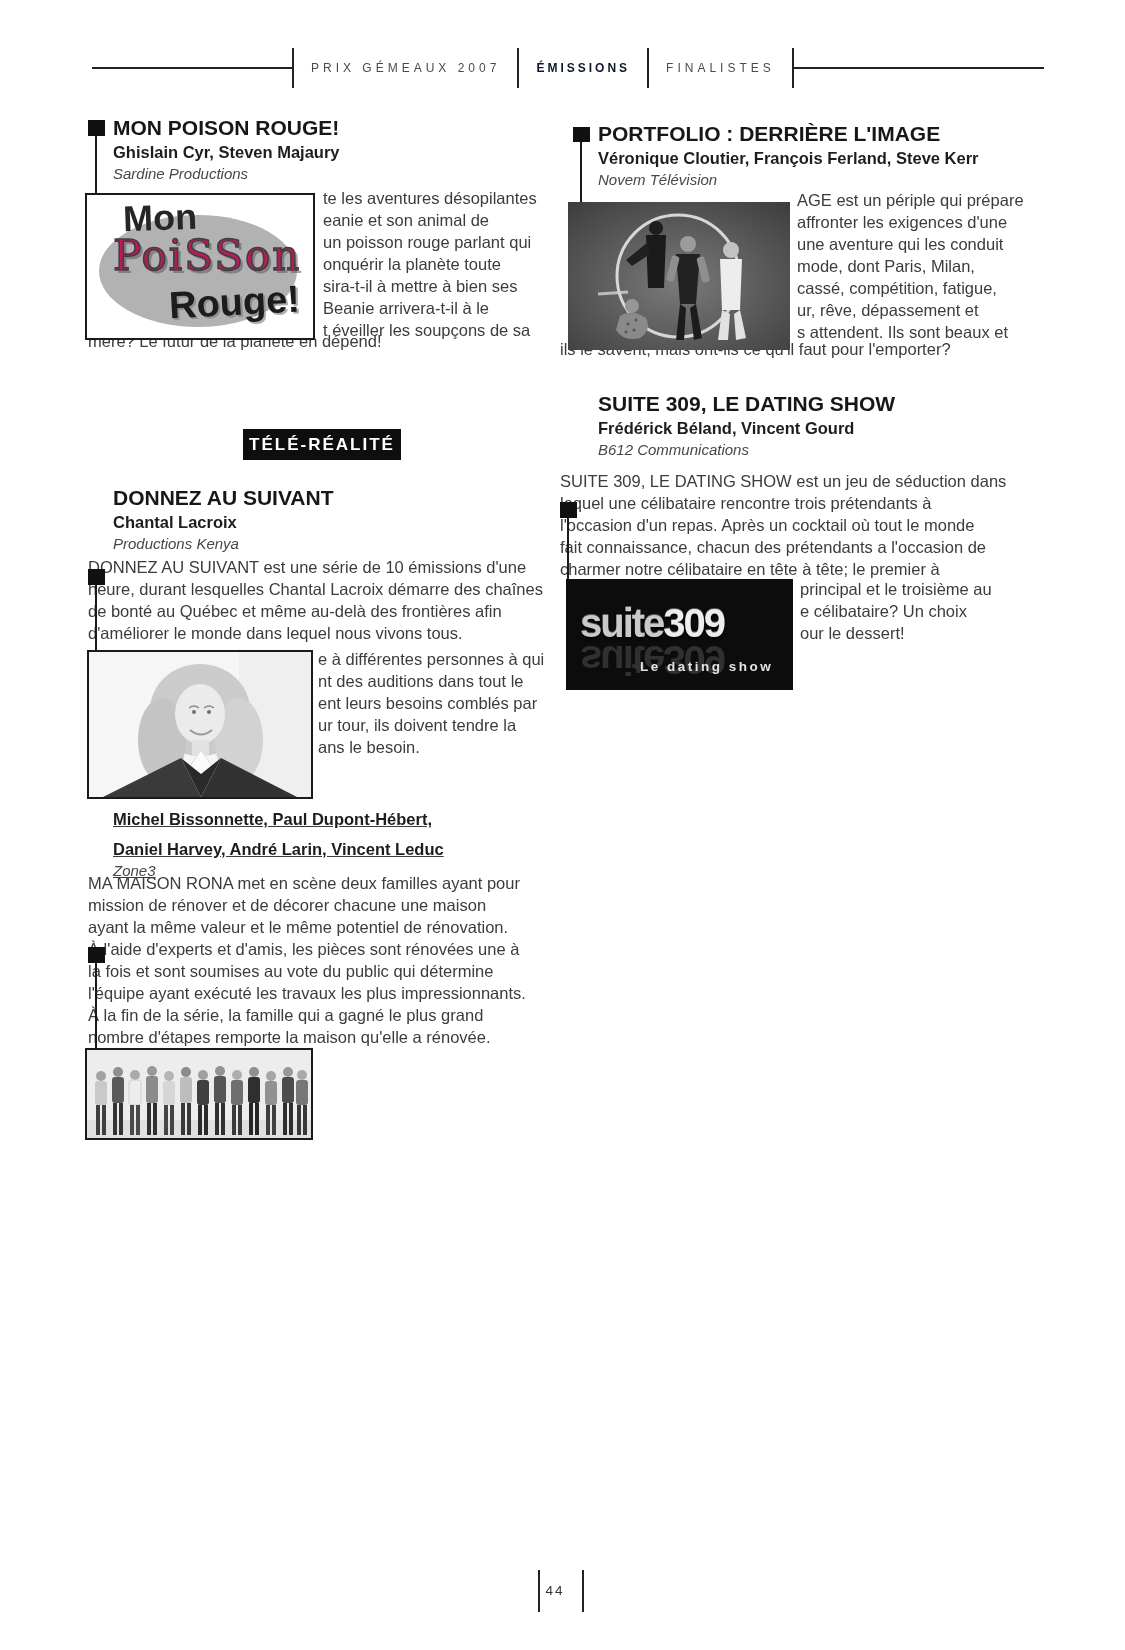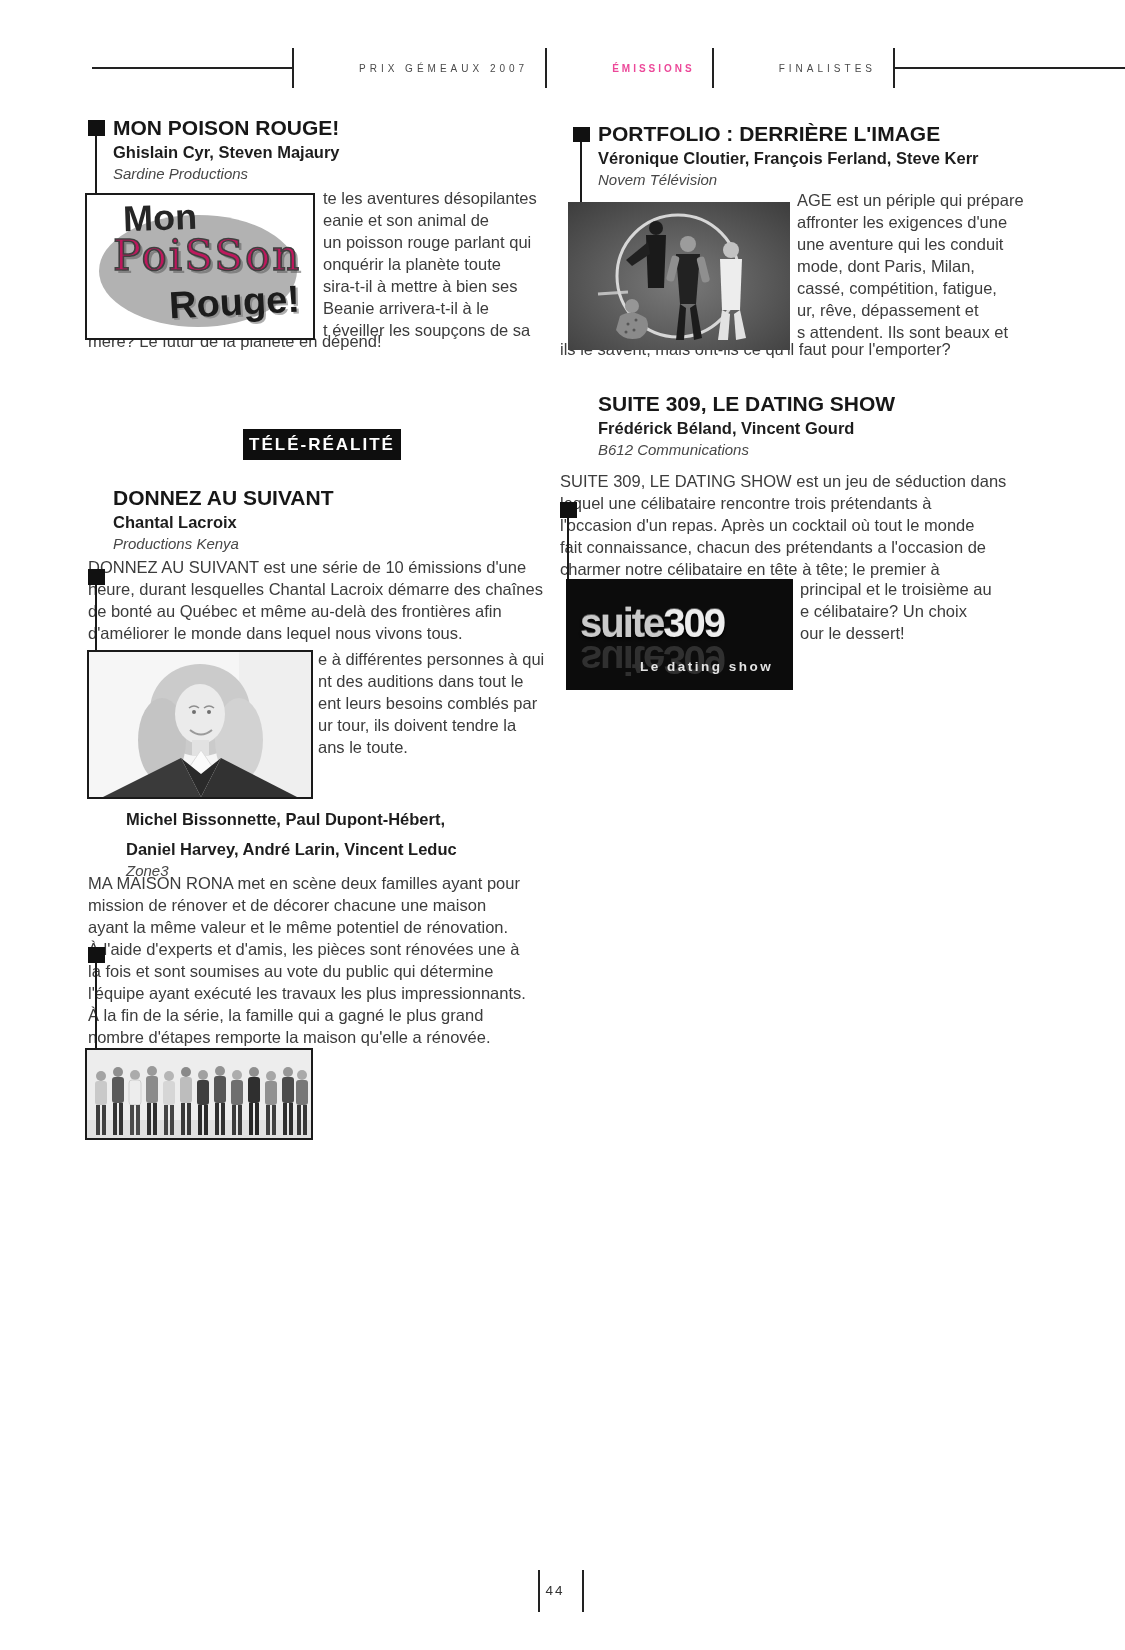--- a/index.html
+++ b/index.html
@@ -5,22 +5,22 @@
   html,body{margin:0;padding:0;background:#e8e8e8;}
   #page{position:relative;width:1125px;height:1650px;background:#ffffff;margin:0 auto;
         font-family:"Liberation Sans",sans-serif;color:#3c3c3c;overflow:hidden;}
   .abs{position:absolute;}
   
   #header{left:92px;top:48px;width:941px;height:40px;display:flex;align-items:center;}
   .hrule{height:2px;background:#222;}
   .hrule-left{flex:1 0 auto;width:200px;}
   .hrule-right{flex:1.25 0 auto;width:250px;}
   .hbar{width:2px;height:40px;background:#222;flex:0 0 auto;}
-  .hlabel{padding:0 17px;font-size:10px;letter-spacing:4px;color:#4a4a4a;white-space:nowrap;margin-left:48px;}
-  .hlabel.strong{color:#ec4899;font-weight:bold;letter-spacing:3px;}
+  .hlabel{padding:0 17px;font-size:12px;letter-spacing:4px;color:#4a4a4a;white-space:nowrap;}
+  .hlabel.strong{color:#0f172a;font-weight:bold;letter-spacing:3px;}
   
   .title{font-size:21px;font-weight:bold;color:#171717;line-height:24px;white-space:nowrap;}
   .names{font-size:16.5px;font-weight:bold;color:#1d1d1d;line-height:21px;white-space:nowrap;}
   .company{font-size:15px;font-style:italic;color:#474747;line-height:21px;white-space:nowrap;}
   .bodyline{font-size:16.5px;line-height:22px;color:#3c3c3c;white-space:nowrap;}
   .tblock .names{margin-top:2px;}
   .z1{z-index:1;}.z3{z-index:3;}.z4{z-index:4;}.z5{z-index:5;}
   .marker{width:17px;height:16px;background:#111;}
   .vline{width:2px;background:#1a1a1a;}
   .imgbox{background:#fff;border:2px solid #1a1a1a;box-sizing:border-box;overflow:hidden;}
@@ -124,24 +124,24 @@
       <path d="M14,145 L92,106 L112,145 Z" fill="#3a3a3a"></path>
       <path d="M208,145 L132,106 L112,145 Z" fill="#323232"></path>
       <path d="M92,106 L112,122 L132,106 L112,145 Z" fill="#2a2a2a"></path>
     </svg>
   </div>
   <div class="abs z1" style="left:318px;top:648px;">
     <div class="bodyline">e à différentes personnes à qui</div>
     <div class="bodyline">nt des auditions dans tout le</div>
     <div class="bodyline">ent leurs besoins comblés par</div>
     <div class="bodyline">ur tour, ils doivent tendre la</div>
-    <div class="bodyline">ans le toute.</div>
-  </div>
-
-  <div class="abs tblock z1" style="left:126px;top:806px;">
+    <div class="bodyline">ans le besoin.</div>
+  </div>
+
+  <div class="abs tblock z1" style="left:113px;top:806px;text-decoration:underline;">
     <div class="names" style="line-height:22px;">Michel Bissonnette, Paul Dupont-Hébert,</div>
     <div class="names" style="line-height:22px;margin-top:8px;">Daniel Harvey, André Larin, Vincent Leduc</div>
     <div class="company">Zone3</div>
   </div>
   <div class="abs z1" style="left:88px;top:872px;">
     <div class="bodyline">MA MAISON RONA met en scène deux familles ayant pour</div>
     <div class="bodyline">mission de rénover et de décorer chacune une maison</div>
     <div class="bodyline">ayant la même valeur et le même potentiel de rénovation.</div>
     <div class="bodyline">À l'aide d'experts et d'amis, les pièces sont rénovées une à</div>
     <div class="bodyline">la fois et sont soumises au vote du public qui détermine</div>

